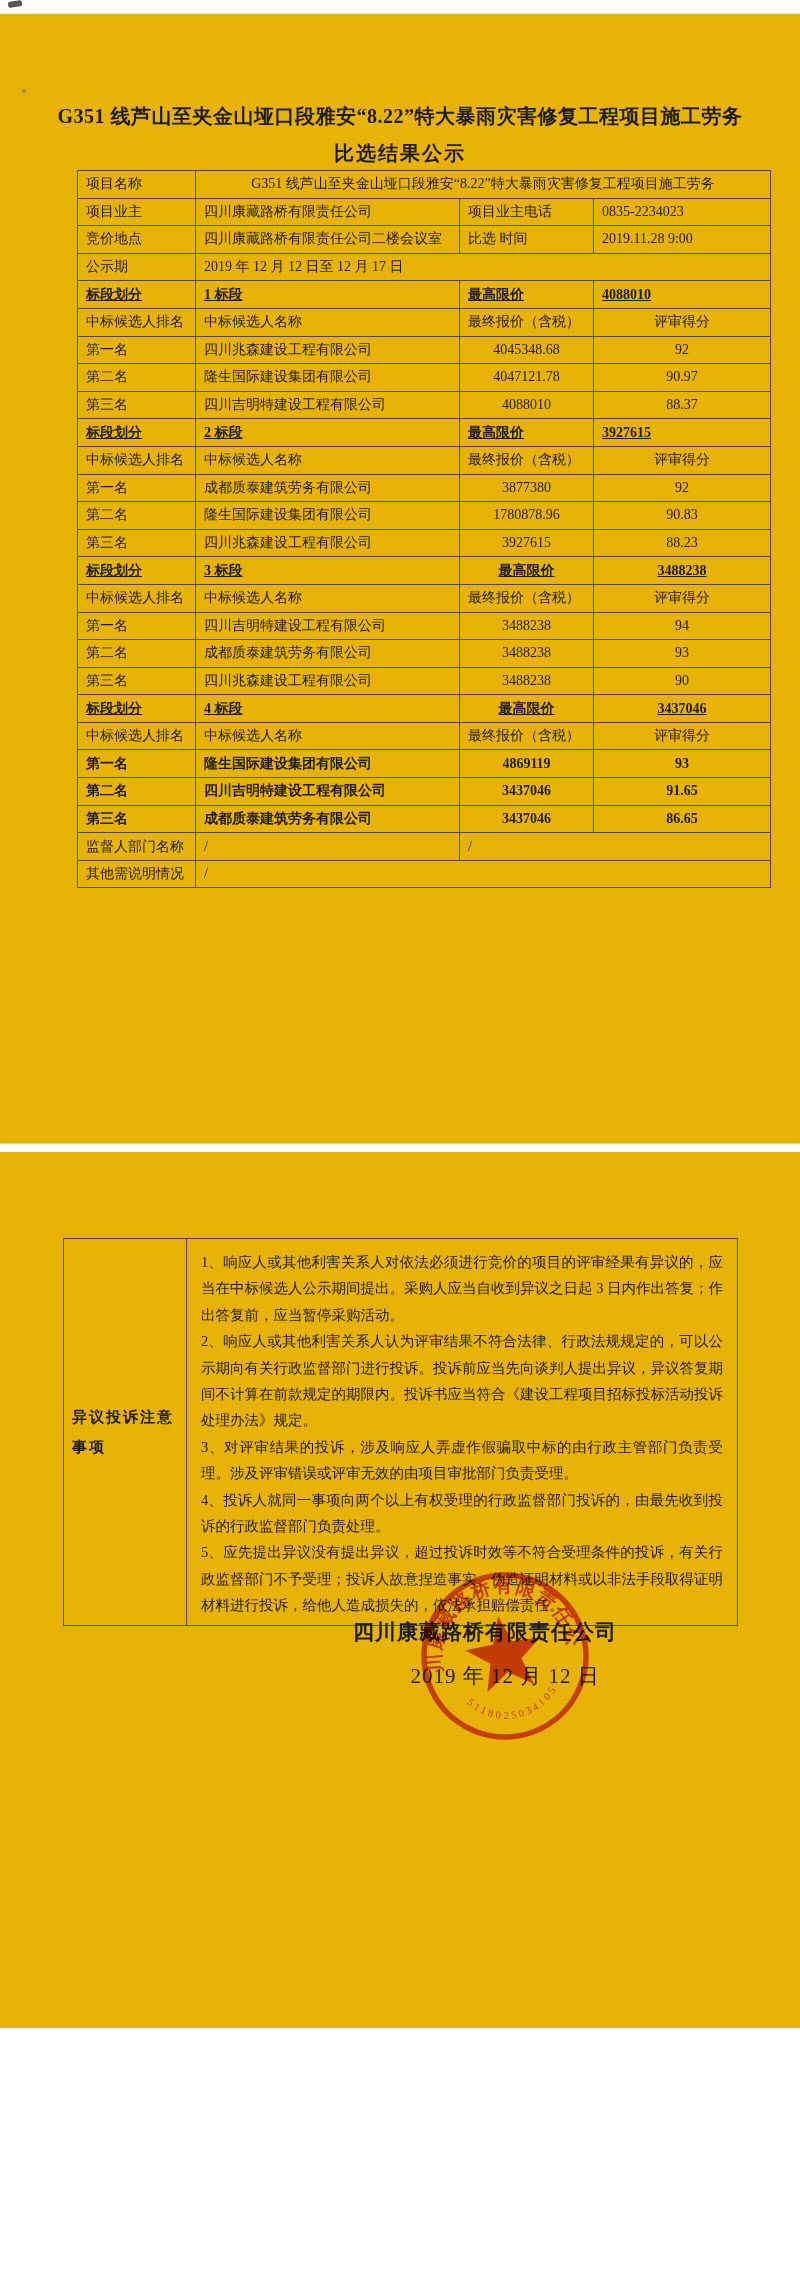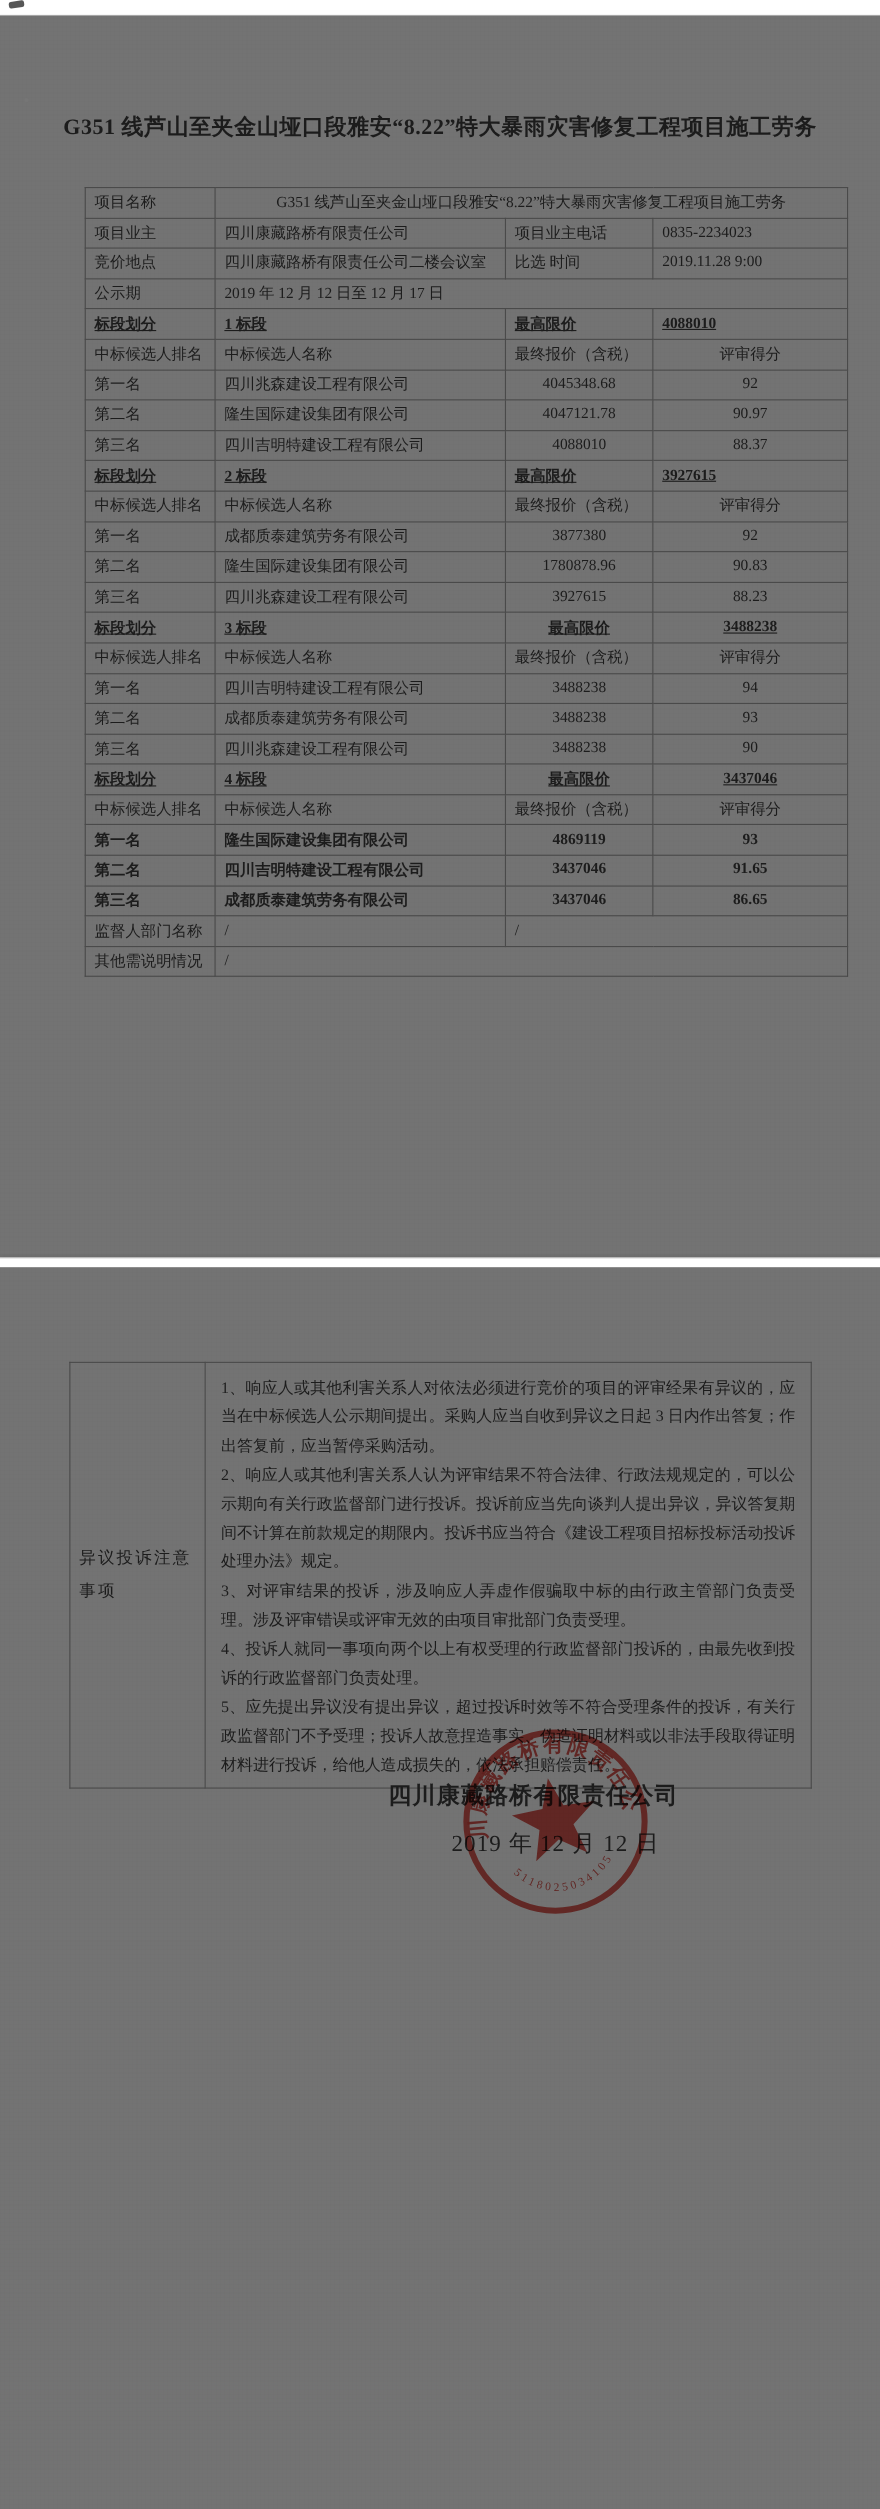--- a/index.html
+++ b/index.html
@@ -1,17 +1,17 @@
 <!DOCTYPE html>
 <html><head>
 <meta charset="utf-8">
 <style>
   html,body{margin:0;padding:0;}
   body{width:800px;background:#ffffff;font-family:"Liberation Serif","DejaVu Serif",serif;color:#1c1c1c;}
-  #canvas{position:relative;width:800px;height:2281px;background:#737373;overflow:hidden;}
+  #canvas{position:relative;width:800px;height:2028px;background:#eab308;overflow:hidden;}
   
   #canvas::before{content:"";position:absolute;inset:0;pointer-events:none;
     background:repeating-linear-gradient(0deg,rgba(0,0,0,0.012) 0 1px,transparent 1px 4px),
                repeating-linear-gradient(90deg,rgba(0,0,0,0.010) 0 1px,transparent 1px 4px);}
   .top-strip{position:absolute;left:0;top:0;width:800px;height:13px;background:#ffffff;border-bottom:1px solid rgba(0,0,0,0.05);}
   .smudge1{position:absolute;left:8px;top:1px;width:14px;height:6px;background:#3a3a3a;border-radius:2px;transform:rotate(-8deg);opacity:.85;}
   .smudge2{position:absolute;left:22px;top:89px;width:4px;height:4px;background:#777;border-radius:50%;opacity:.7;}
   .page-join{position:absolute;left:0;top:1143px;width:800px;height:8px;background:#ffffff;border-top:1px solid rgba(60,60,55,0.22);box-shadow:0 -2px 3px rgba(0,0,0,0.06);}
   
   .title{position:absolute;left:30px;top:101px;width:740px;text-align:center;font-weight:bold;}
@@ -20,40 +20,41 @@
   
   table{border-collapse:collapse;table-layout:fixed;}
   #t1{position:absolute;left:77px;top:170px;width:693px;font-size:14px;}
   #t1 td{border:1px solid #4a4a4a;height:26.6px;padding:0 8px;overflow:hidden;white-space:nowrap;vertical-align:middle;}
   #t1 .c{text-align:center;}
   #t1 tr.sec td{font-weight:bold;text-decoration:underline;}
   #t1 tr.b td{font-weight:bold;}
   
   #t2{position:absolute;left:63px;top:1238px;width:675px;font-size:14.5px;}
   #t2 td{border:1px solid #4a4a4a;vertical-align:middle;}
-  #t2 .lab{padding:6px 8px;letter-spacing:2px;line-height:30px;font-size:15px;}
+  #t2 .lab{padding:6px 8px;letter-spacing:2px;line-height:30px;font-size:15px;font-weight:bold;}
   #t2 .body{padding:10px 14px 6px 14px;margin-top:48px;}
   #t2 .body p{margin:0;text-align:justify;line-height:26.4px;}
   
   .sig-company{position:absolute;left:340px;top:1618px;width:290px;text-align:center;font-size:21px;font-weight:600;letter-spacing:1px;}
   .sig-date{position:absolute;left:385px;top:1662px;width:240px;text-align:center;font-size:21px;letter-spacing:1px;}
   
   .stamp{position:absolute;left:416px;top:1567px;width:178px;height:178px;mix-blend-mode:multiply;transform:rotate(-10deg);opacity:.93;}
 </style>
 </head>
 <body>
 
 <div id="canvas">
   <div class="top-strip"></div>
   <div class="smudge1"></div>
   <div class="smudge2"></div>
   <div class="page-join"></div>
 
   <div class="title">
     <div class="l1">G351 线芦山至夹金山垭口段雅安“8.22”特大暴雨灾害修复工程项目施工劳务</div>
+    <div class="l2">比选结果公示</div>
   </div>
 
   <table id="t1">
     <colgroup>
         <col style="width:118px">
         <col style="width:264px">
         <col style="width:134px">
         <col style="width:177px">
       </colgroup>
     <tbody>

